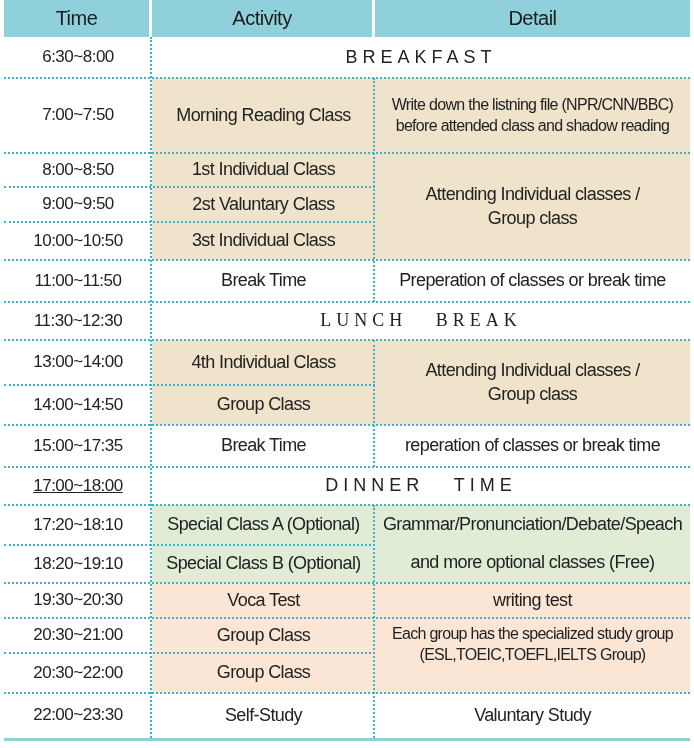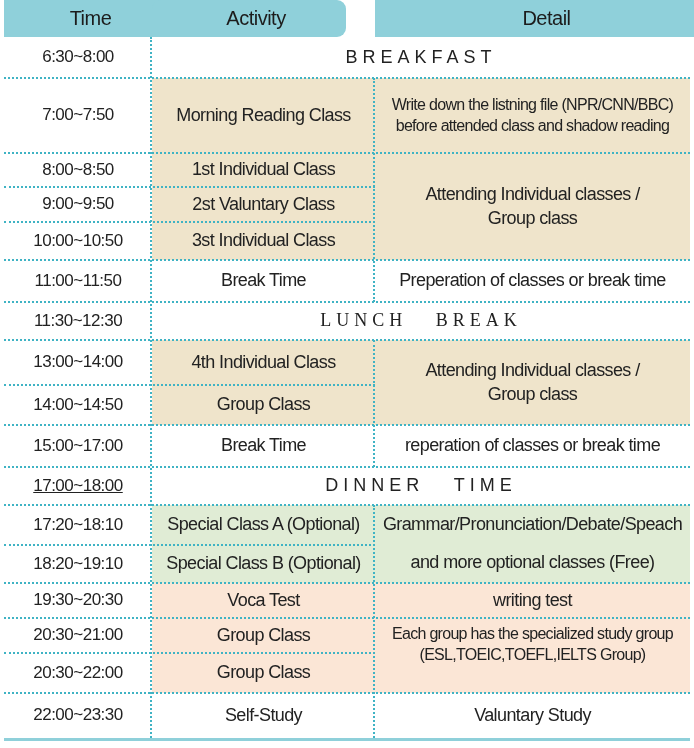--- a/index.html
+++ b/index.html
@@ -1,59 +1,59 @@
 <!DOCTYPE html>
 <html><head>
 <meta charset="utf-8">
 <style>
   html, body { margin: 0; padding: 0; background: #ffffff; }
   body { width: 694px; height: 748px; position: relative; overflow: hidden;
          font-family: "Liberation Sans", "DejaVu Sans", sans-serif; color: #222; }
   .sched { position: absolute; left: 4px; top: 0; width: 686px; }
   .hdr { position: absolute; top: 0; height: 37px; background: #8fd0da;
          display: flex; align-items: center; justify-content: center;
-         font-size: 20px; color: #1c1c1c; letter-spacing: -0.5px; padding-left: 14px; }
+         font-size: 20px; color: #1c1c1c; letter-spacing: -0.5px; }
   .cell { position: absolute; display: flex; align-items: center; justify-content: center;
           text-align: center; font-size: 18px; letter-spacing: -0.6px; line-height: 1.3;
           box-sizing: border-box; }
   .time { font-size: 17px; letter-spacing: -0.5px; }
   .wide { letter-spacing: 5px; font-size: 18px; }
   .detail-sm { font-size: 16px; letter-spacing: -0.7px; }
   .tan { background: #efe4cb; }
   .green { background: #e0ecd5; }
   .peach { background: #fbe6d6; }
   .hl { position: absolute; left: 0; height: 0; border-top: 2px dotted #3fb3c4; }
   .vl { position: absolute; width: 0; border-left: 2px dotted #3fb3c4; }
   .bottom { position: absolute; left: 4px; width: 686px; top: 738px; height: 3px; background: #8fd0da; }
 </style>
 </head>
 <body>
 
 <div class="sched">
 
   <div class="hdr" style="left:0;width:145px;">Time</div>
-  <div class="hdr" style="left:148px;width:180px;border-radius:9px;">Activity</div>
+  <div class="hdr" style="left:148px;width:220px;">Activity</div>
   <div class="hdr" style="left:371px;width:315px;">Detail</div>
 
   <div class="cell tan" style="left:148px;width:538px;top:78px;height:75px;"></div>
   <div class="cell tan" style="left:148px;width:538px;top:153px;height:107px;"></div>
   <div class="cell tan" style="left:148px;width:538px;top:340px;height:85px;"></div>
   <div class="cell green" style="left:148px;width:538px;top:505px;height:78px;"></div>
   <div class="cell peach" style="left:148px;width:538px;top:583px;height:110px;"></div>
 
   <div class="cell time" style="left:0;width:148px;top:37px;height:41px;">6:30~8:00</div>
   <div class="cell time" style="left:0;width:148px;top:78px;height:75px;">7:00~7:50</div>
   <div class="cell time" style="left:0;width:148px;top:153px;height:34px;">8:00~8:50</div>
   <div class="cell time" style="left:0;width:148px;top:187px;height:35px;">9:00~9:50</div>
   <div class="cell time" style="left:0;width:148px;top:222px;height:38px;">10:00~10:50</div>
   <div class="cell time" style="left:0;width:148px;top:260px;height:42px;">11:00~11:50</div>
   <div class="cell time" style="left:0;width:148px;top:302px;height:38px;">11:30~12:30</div>
   <div class="cell time" style="left:0;width:148px;top:340px;height:45px;">13:00~14:00</div>
   <div class="cell time" style="left:0;width:148px;top:385px;height:40px;">14:00~14:50</div>
-  <div class="cell time" style="left:0;width:148px;top:425px;height:42px;">15:00~17:00</div>
+  <div class="cell time" style="left:0;width:148px;top:425px;height:42px;">15:00~17:35</div>
   <div class="cell time" style="left:0;width:148px;top:467px;height:38px;text-decoration:underline;">17:00~18:00</div>
   <div class="cell time" style="left:0;width:148px;top:505px;height:40px;">17:20~18:10</div>
   <div class="cell time" style="left:0;width:148px;top:545px;height:38px;">18:20~19:10</div>
   <div class="cell time" style="left:0;width:148px;top:583px;height:35px;">19:30~20:30</div>
   <div class="cell time" style="left:0;width:148px;top:618px;height:35px;">20:30~21:00</div>
   <div class="cell time" style="left:0;width:148px;top:653px;height:40px;">20:30~22:00</div>
   <div class="cell time" style="left:0;width:148px;top:693px;height:45px;">22:00~23:30</div>
 
   <div class="cell wide" style="left:148px;width:538px;top:37px;height:41px;white-space:pre;">BREAKFAST</div>
   <div class="cell wide" style="left:148px;width:538px;top:302px;height:38px;white-space:pre;font-family:Liberation Serif, serif;">LUNCH   BREAK</div>

